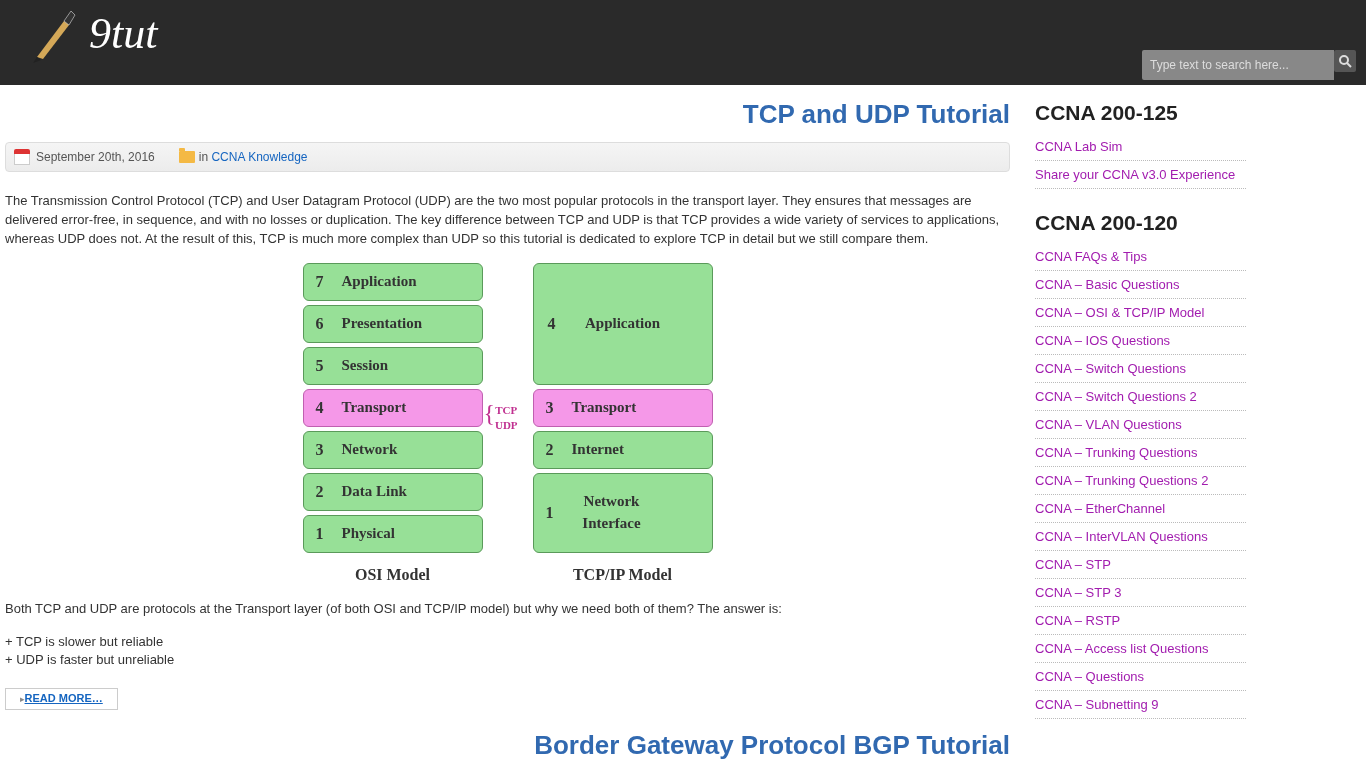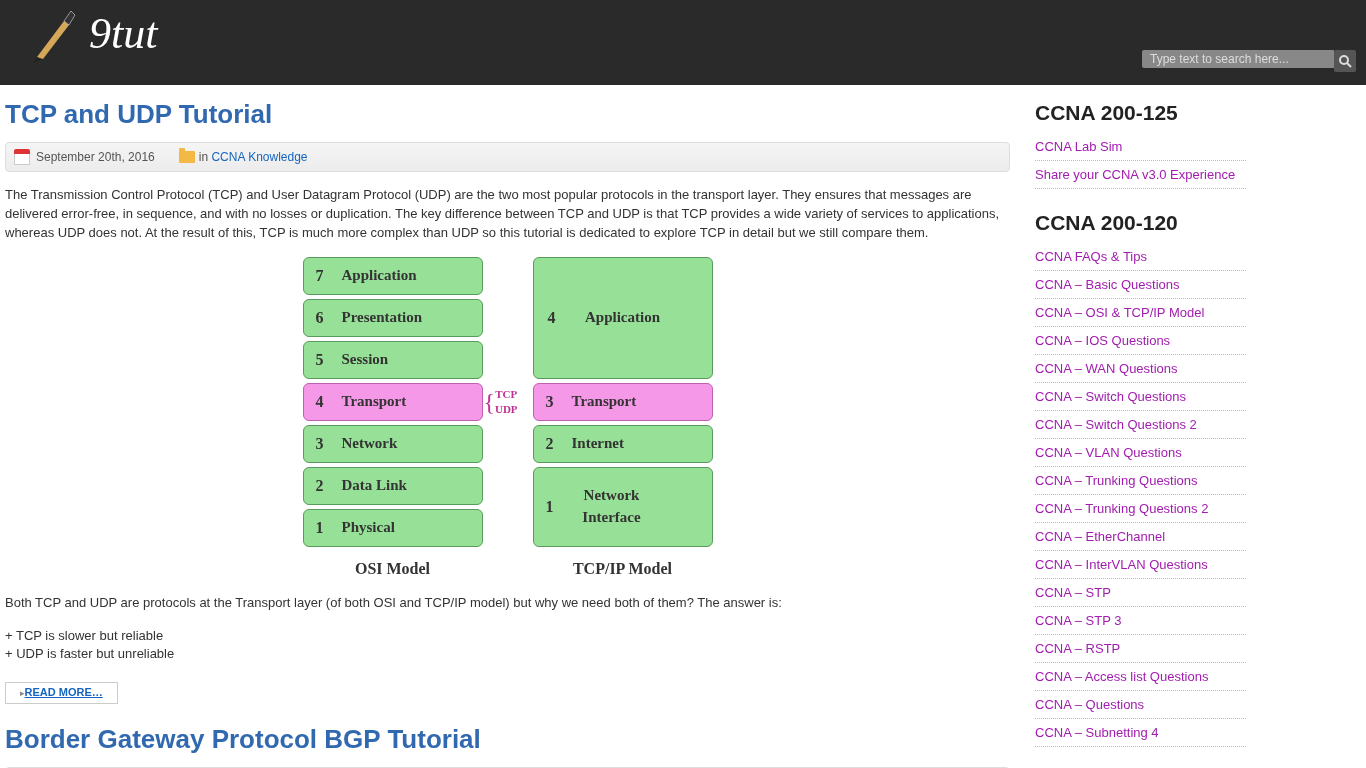--- a/index.html
+++ b/index.html
@@ -2,29 +2,29 @@
 <html><head>
 <meta charset="utf-8">
 <style>
 * { margin: 0; padding: 0; box-sizing: border-box; }
 body { font-family: Verdana, Geneva, sans-serif; font-size: 13px; color: #333; background: #fff; }
 .header { background: #2a2a2a; height: 85px; position: relative; }
 .logo { position: absolute; left: 29px; top: 8px; display: flex; align-items: flex-end; }
 .logo-pen { width: 50px; height: 50px; position: relative; }
 .logo-text { font-family: 'Brush Script MT', cursive; font-size: 44px; color: #fff; font-style: italic; margin-left: 10px; }
 .search-box { position: absolute; right: 10px; top: 50px; display: flex; }
-.search-input { width: 192px; height: 18px; background: #888; border: none; padding: 2px 8px; color: #ffffff; font-size: 12px; border-radius: 2px 0 0 2px; }
+.search-input { width: 192px; height: 30px; background: #888; border: none; padding: 2px 8px; color: #ffffff; font-size: 12px; border-radius: 2px 0 0 2px; }
 .search-input::placeholder { color: #ddd; }
 .search-btn { width: 22px; height: 22px; background: #555; border: none; border-radius: 2px; display: flex; align-items: center; justify-content: center; cursor: pointer; }
 .container { display: flex; }
 .main { flex: 1; max-width: 1020px; padding: 8px 10px 10px 5px; }
 .sidebar { width: 236px; padding: 12px 10px 10px 15px; }
-.article-title { font-size: 26px; font-weight: bold; color: #3169b0; margin-bottom: 12px; margin-top: 6px; }
+.article-title { font-size: 26px; font-weight: bold; color: #3169b0; margin-bottom: 12px; margin-top: 6px; text-align: right; }
 .article-title a { color: #3169b0; text-decoration: none; }
-.meta-bar { background: linear-gradient(#f5f5f5, #ececec); border: 1px solid #ddd; border-radius: 4px; padding: 6px 8px; display: flex; align-items: center; font-size: 12px; color: #555; margin-bottom: 14px; }
+.meta-bar { background: linear-gradient(#f5f5f5, #ececec); border: 1px solid #ddd; border-radius: 4px; padding: 6px 8px; display: flex; align-items: center; font-size: 12px; color: #555; margin-bottom: 20px; }
 .cal-icon { width: 16px; height: 16px; margin-right: 6px; display: inline-block; position: relative; }
 .cal-icon::before { content: ''; position: absolute; top: 0; left: 0; width: 16px; height: 5px; background: #d33; border-radius: 2px 2px 0 0; }
 .cal-icon::after { content: ''; position: absolute; top: 5px; left: 0; width: 16px; height: 11px; background: #fff; border: 1px solid #ccc; border-top: none; box-sizing: border-box; }
 .folder-icon { width: 16px; height: 12px; margin-left: 24px; margin-right: 4px; display: inline-block; background: #f4b944; border-radius: 1px; position: relative; }
 .folder-icon::before { content: ''; position: absolute; top: -3px; left: 0; width: 6px; height: 3px; background: #f4b944; border-radius: 1px 1px 0 0; }
 .meta-bar a { color: #1565c0; text-decoration: none; }
 .content { font-size: 13px; color: #333; line-height: 1.45; }
 .content p { margin-bottom: 14px; }
 .diagram { display: flex; justify-content: center; gap: 50px; margin: 14px auto; position: relative; width: 430px; }
 .col { display: flex; flex-direction: column; gap: 4px; }
@@ -138,21 +138,21 @@
               </div>
             <div class="layer green tall2 tall-wrap" style="text-align:center;">
                 <span class="num">1</span>
                 <span class="name" style="width:80px;">Network Interface</span>
               </div>
             <div class="model-label">TCP/IP Model</div>
           </div>
           <div class="tcpudp">
             <div style="display:flex;align-items:center;justify-content:center;">
               <span style="font-size:24px;line-height:20px;">{</span>
-              <span style="display:flex;flex-direction:column;font-weight:bold;">
+              <span style="display:flex;flex-direction:column;font-weight:bold;margin-top:10px;">
                 <span>TCP</span>
                 <span>UDP</span>
               </span>
             </div>
           </div>
         </div>
       </div>
 
       <p>Both TCP and UDP are protocols at the Transport layer (of both OSI and TCP/IP model) but why we need both of them? The answer is:</p>
       <p>
@@ -184,29 +184,28 @@
     <ul>
       <li><a href="#">CCNA Lab Sim</a></li>
       <li><a href="#">Share your CCNA v3.0 Experience</a></li>
     </ul>
     <h2 class="section2">CCNA 200-120</h2>
     <ul id="sb2">
         <li><a href="#">CCNA FAQs &amp; Tips</a></li>
         <li><a href="#">CCNA – Basic Questions</a></li>
         <li><a href="#">CCNA – OSI &amp; TCP/IP Model</a></li>
         <li><a href="#">CCNA – IOS Questions</a></li>
-        <li><a href="#">CCNA – WAN Questions</a></li>
         <li><a href="#">CCNA – Switch Questions</a></li>
         <li><a href="#">CCNA – Switch Questions 2</a></li>
         <li><a href="#">CCNA – VLAN Questions</a></li>
         <li><a href="#">CCNA – Trunking Questions</a></li>
         <li><a href="#">CCNA – Trunking Questions 2</a></li>
         <li><a href="#">CCNA – EtherChannel</a></li>
         <li><a href="#">CCNA – InterVLAN Questions</a></li>
         <li><a href="#">CCNA – STP</a></li>
         <li><a href="#">CCNA – STP 3</a></li>
         <li><a href="#">CCNA – RSTP</a></li>
         <li><a href="#">CCNA – Access list Questions</a></li>
         <li><a href="#">CCNA – Questions</a></li>
-        <li><a href="#">CCNA – Subnetting 4</a></li>
+        <li><a href="#">CCNA – Subnetting 9</a></li>
       </ul>
   </div>
 </div>
 
 </body></html>

